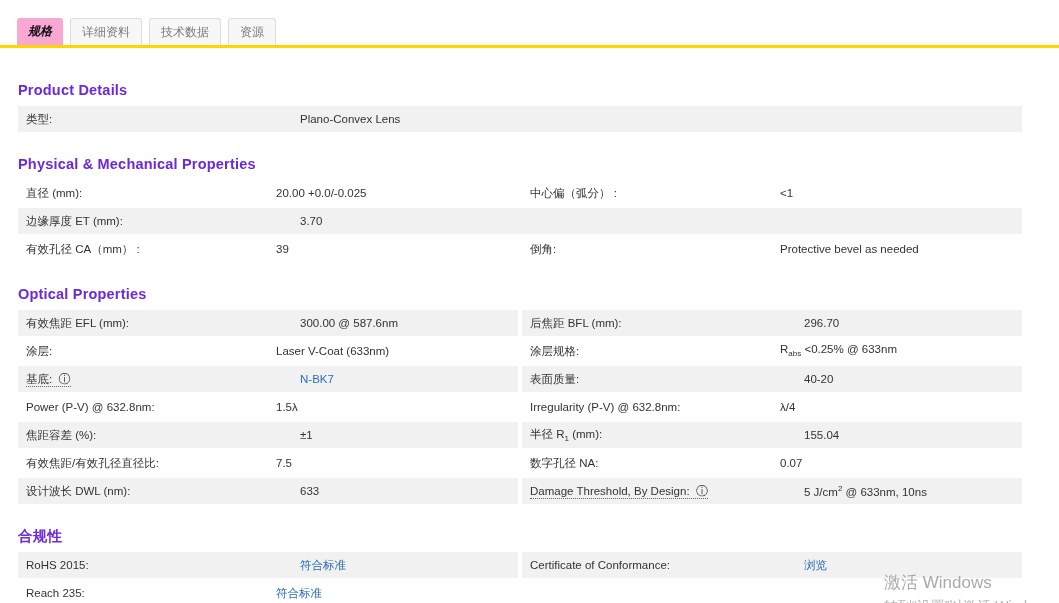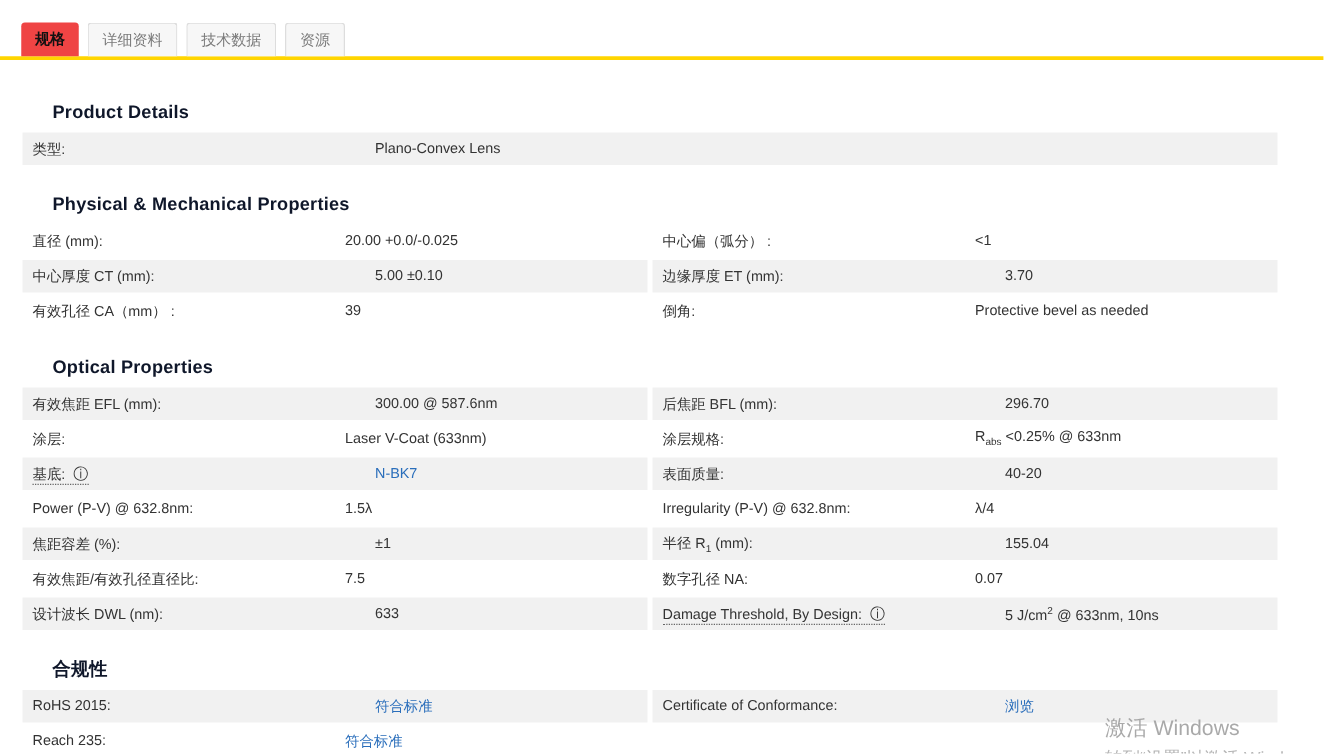--- a/index.html
+++ b/index.html
@@ -7,28 +7,28 @@
   .page {
     position:relative; width:1059px; height:603px; overflow:hidden;
     background:#ffffff; font-family:"Liberation Sans", sans-serif; color:#333;
   }
   
   .tabbar { padding:18px 0 0 17px; height:45px; display:flex; align-items:flex-end; }
   .tab {
     height:27px; line-height:26px; padding:0 11px; margin-right:7px;
     font-size:12px; border-radius:3px 3px 0 0; cursor:pointer; white-space:nowrap;
   }
-  .tab.active { background:#ef4444; color:#111; font-weight:bold; }
+  .tab.active { background:#f9a8d4; color:#111; font-weight:bold;font-style:italic; }
   .tab.inactive { background:#f7f7f7; border:1px solid #dddddd; border-bottom:none; color:#7a7a7a; }
   .yellow-line { height:3px; background:#ffd500; width:100%; }
   
   .content { margin:0 37px 0 18px; }
   .section-title {
     margin-top:24px; margin-bottom:8px; font-size:14.5px; line-height:16px;
-    font-weight:bold; color:#0f172a; letter-spacing:.2px;margin-left:24px;
+    font-weight:bold; color:#6d28d9; letter-spacing:.2px;
   }
   .section:first-child .section-title { margin-top:34px; }
   .trow { display:flex; gap:4px; margin-bottom:2px; }
   .cell {
     flex:1; display:flex; align-items:center; height:26px; padding-left:8px;
     font-size:11.5px; color:#333; overflow:hidden;
   }
   .cell.gray { background:#f1f1f1;gap:24px; }
   .cell.empty { background:transparent; }
   .lbl { width:250px; flex-shrink:0; white-space:nowrap; }
@@ -70,24 +70,20 @@
           <div class="cell">
             <span class="lbl">直径 (mm):</span>
             <span class="val">20.00 +0.0/-0.025</span>
           </div>
           <div class="cell">
             <span class="lbl">中心偏（弧分） :</span>
             <span class="val">&lt;1</span>
           </div>
         </div>
         <div class="trow">
-          <div class="cell gray">
-            <span class="lbl">中心厚度 CT (mm):</span>
-            <span class="val">5.00 ±0.10</span>
-          </div>
           <div class="cell gray">
             <span class="lbl">边缘厚度 ET (mm):</span>
             <span class="val">3.70</span>
           </div>
         </div>
         <div class="trow">
           <div class="cell">
             <span class="lbl">有效孔径 CA（mm） :</span>
             <span class="val">39</span>
           </div>

